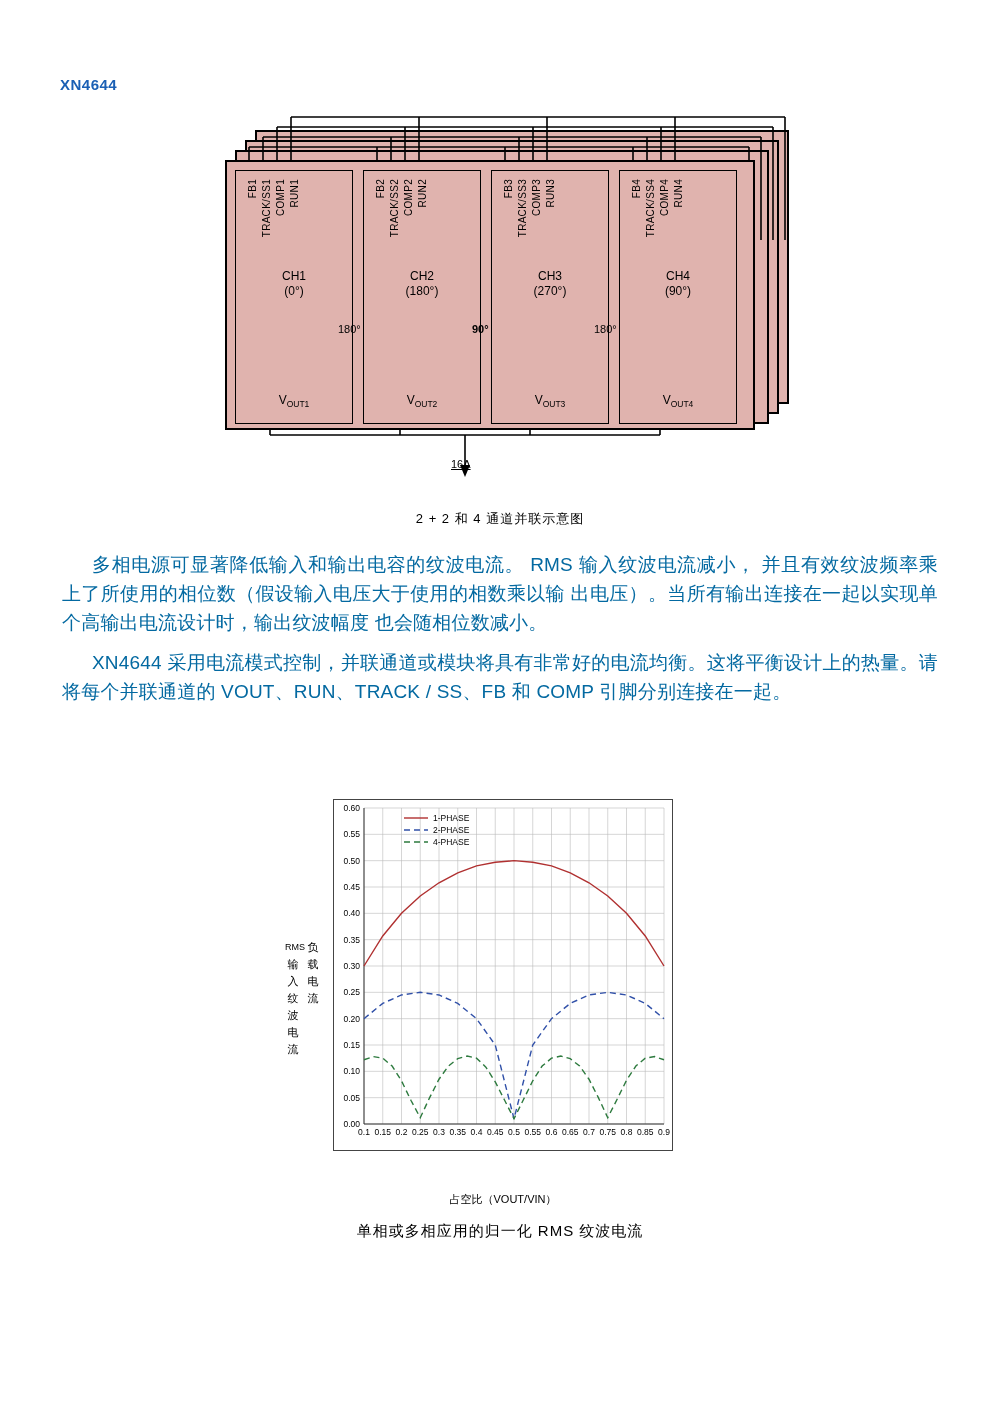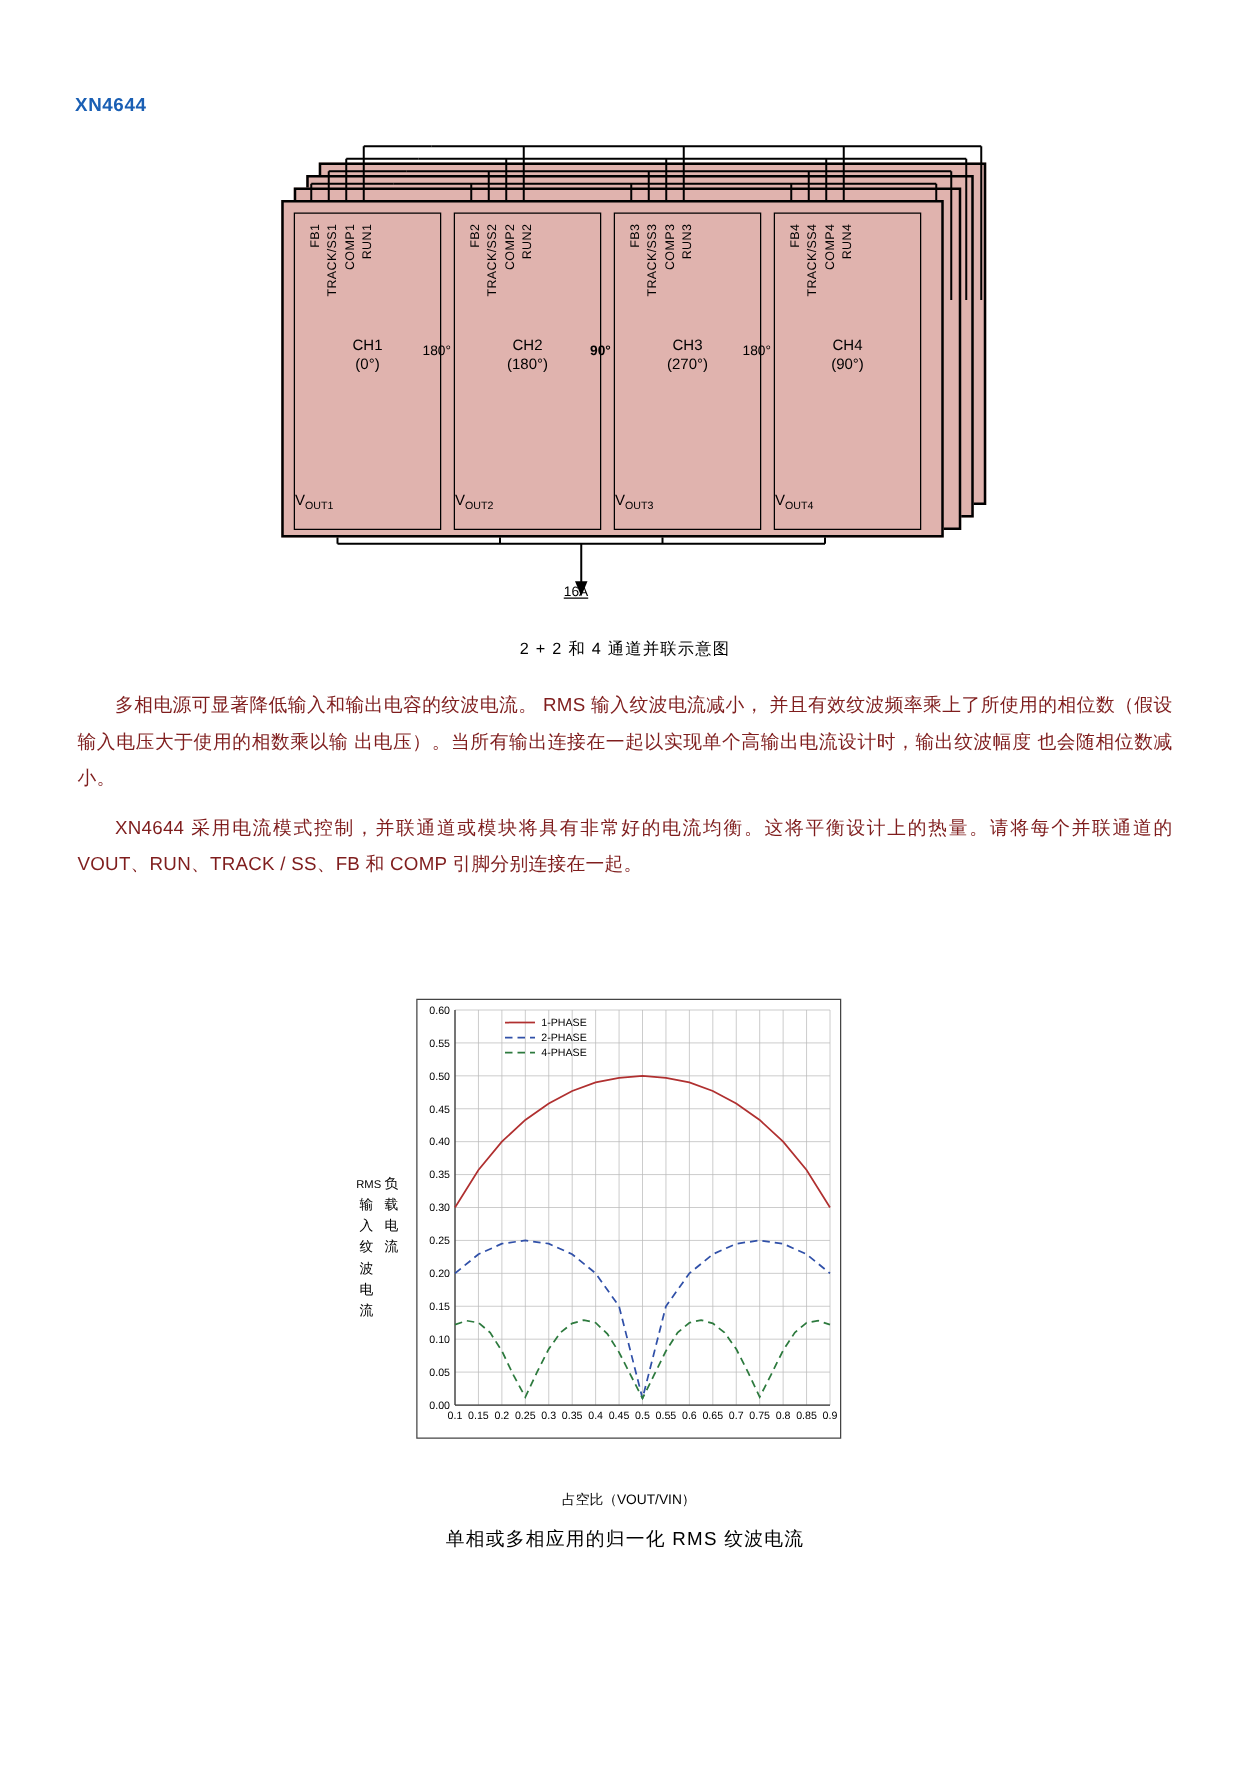--- a/index.html
+++ b/index.html
@@ -71,40 +71,41 @@
     text-align: center;
     font-size: 12px;
     line-height: 15px;
     color: #000;
   }
   .vout-label {
     position: absolute;
     left: 0;
     right: 0;
     bottom: 14px;
-    text-align: left;
+    text-align: center;
     font-size: 12px;
     color: #000;
   }
   .vout-label sub {
     font-size: 8.5px;
   }
   .pin-label {
     position: absolute;
     font-size: 10px;
     color: #000;
     writing-mode: vertical-rl;
     transform: rotate(180deg);
     white-space: nowrap;
     letter-spacing: 0.3px;
   }
   .phase-note {
     position: absolute;
     font-size: 11px;
     color: #000;
+    margin-top: 48px;
   }
   .cur-label {
     position: absolute;
     font-size: 11px;
     color: #000;
   }
   .diagram svg {
     position: absolute;
     left: 0;
     top: 0;
@@ -116,23 +117,23 @@
     right: 0;
     text-align: center;
     font-size: 13px;
     color: #000;
     letter-spacing: 1px;
   }
 
   
   .para {
     position: absolute;
-    font-size: 15px;
+    font-size: 19px;
     line-height: 29px;
-    color: #7f1d1d;
+    color: #0369a1;
     text-align: justify;
     letter-spacing: 0.2px;
   }
 
   
   .chart-wrap {
     position: absolute;
     left: 283px;
     top: 793px;
     width: 420px;
@@ -308,21 +309,21 @@
           <div>(90°)</div>
         </div>
         <div class="vout-label"><span>V</span><sub>OUT4</sub></div>
       </div>
     </div>
 
     <span class="phase-note" style="left:113px; top:170px;">180°</span>
     <span class="phase-note" style="left:247px; top:170px;font-weight:bold;">90°</span>
     <span class="phase-note" style="left:369px; top:170px;">180°</span>
 
-    <span class="cur-label" style="left:226px; top:363px;text-decoration:underline;">16A</span>
+    <span class="cur-label" style="left:226px; top:353px;text-decoration:underline;">16A</span>
   </div>
 
   <div class="fig-caption" style="top:510px;">2 + 2 和 4 通道并联示意图</div>
 
   <div class="para" style="left:62px; top:550px; width:876px; text-indent:30px;">多相电源可显著降低输入和输出电容的纹波电流。 RMS 输入纹波电流减小， 并且有效纹波频率乘上了所使用的相位数（假设输入电压大于使用的相数乘以输 出电压）。当所有输出连接在一起以实现单个高输出电流设计时，输出纹波幅度 也会随相位数减小。</div>
 
   <div class="para" style="left:62px; top:648px; width:876px; text-indent:30px;">XN4644 采用电流模式控制，并联通道或模块将具有非常好的电流均衡。这将平衡设计上的热量。请将每个并联通道的 VOUT、RUN、TRACK / SS、FB 和 COMP 引脚分别连接在一起。</div>
 
 
 

